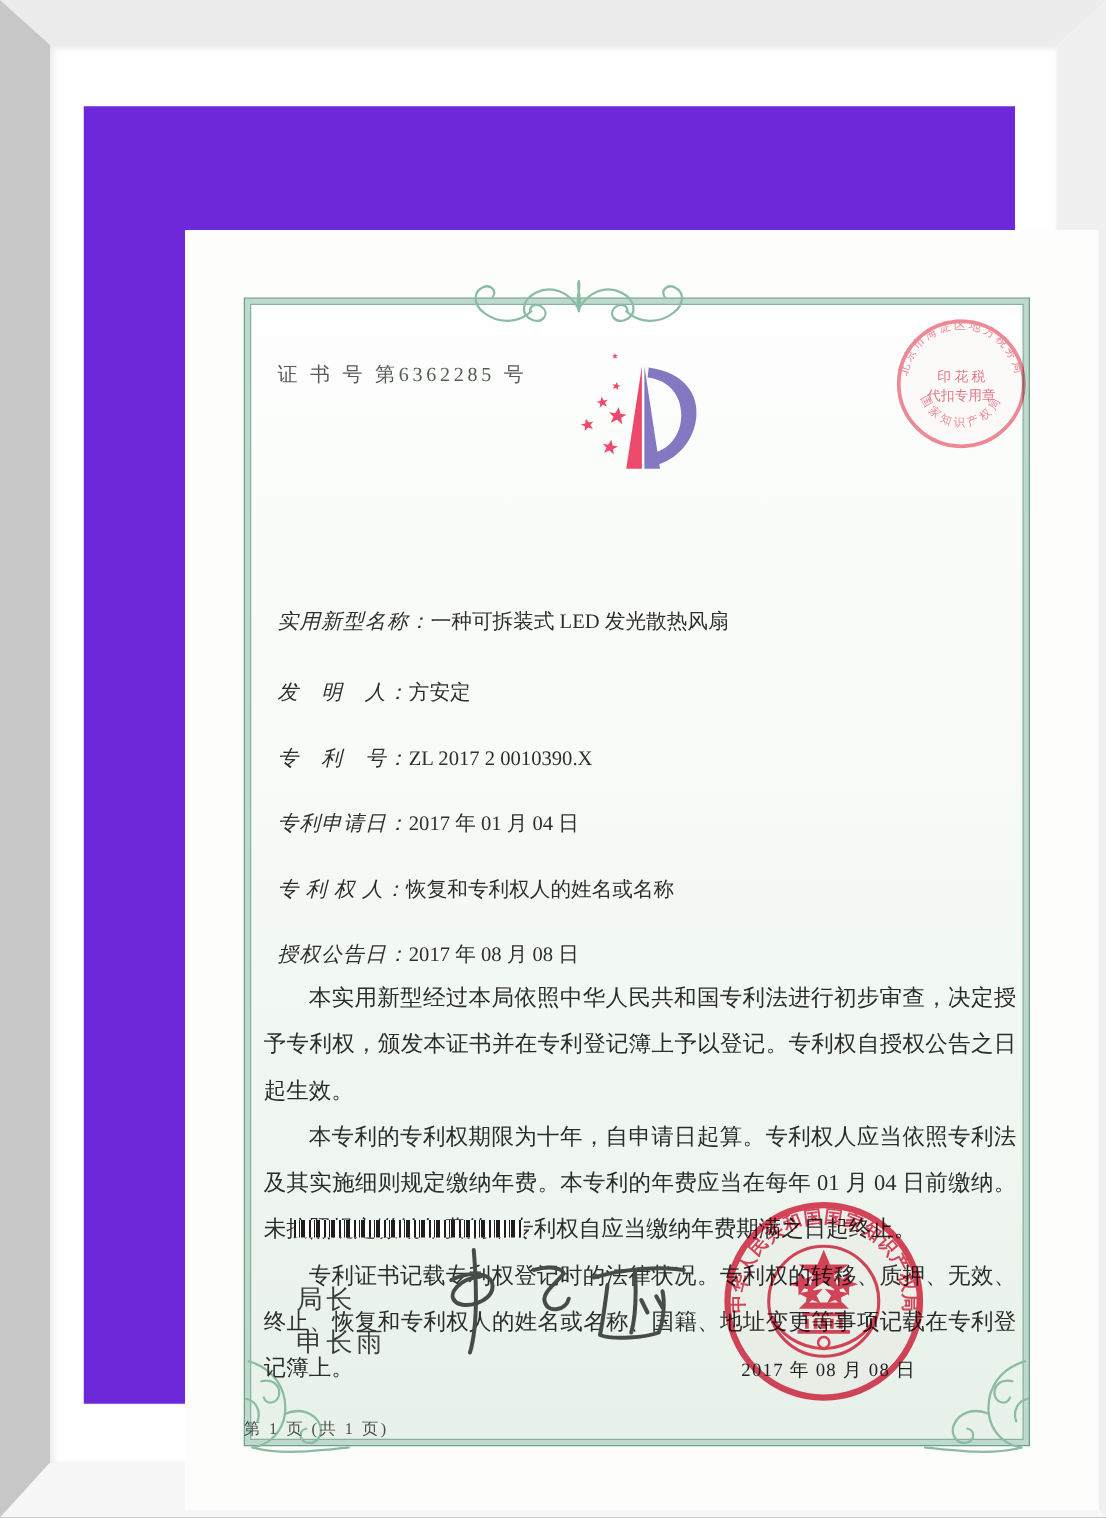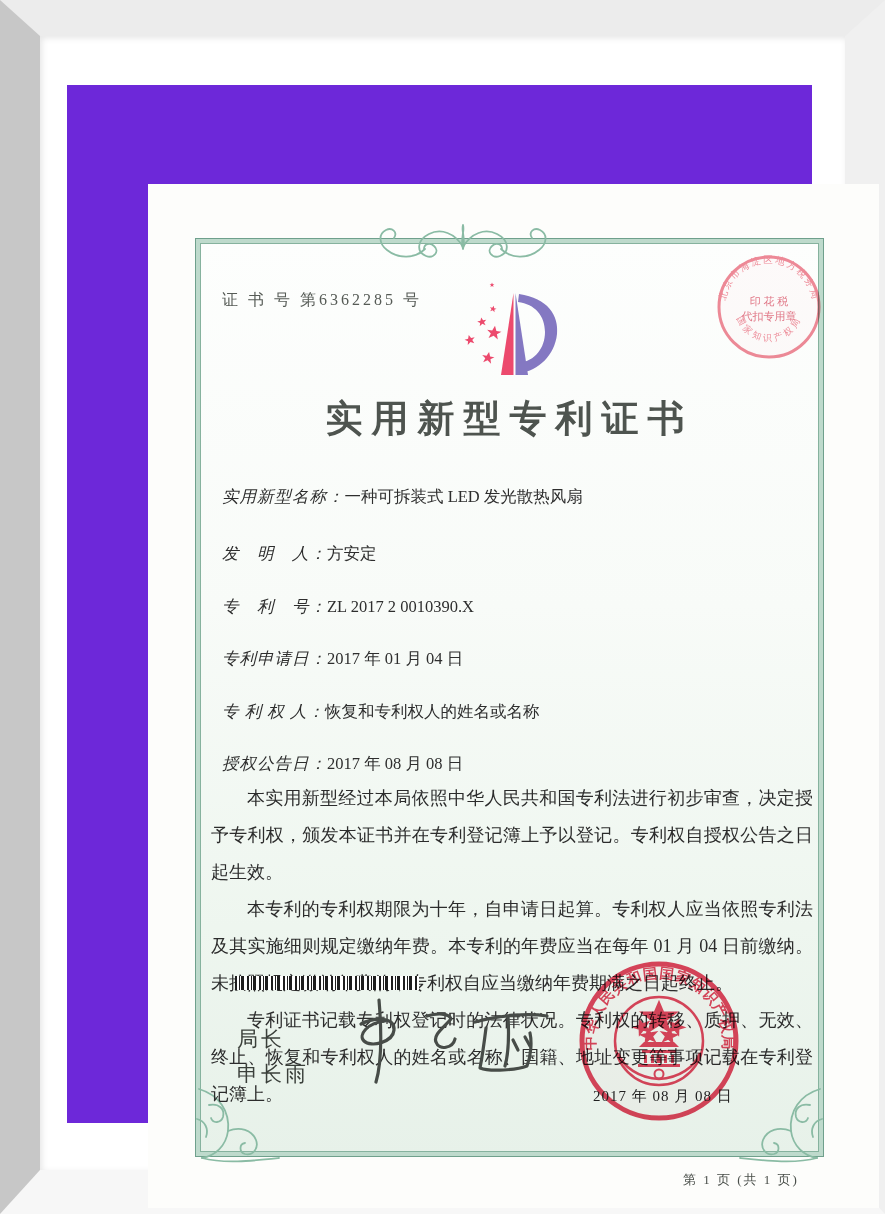--- a/index.html
+++ b/index.html
@@ -32,22 +32,22 @@
          line-height:37px;color:#2c2c2c;text-align:justify;}
   .body-text p{margin:0;text-indent:2em;}
   .barcode{position:absolute;left:40px;top:738px;width:184px;height:14px;background-color:#fff;
          background-image:
            repeating-linear-gradient(90deg,#1d1d1d 0 2px,transparent 2px 6px),
            repeating-linear-gradient(90deg,#1d1d1d 0 1px,transparent 1px 4px);}
   .issuer{position:absolute;left:42px;top:784px;font-size:21px;color:#3a3f3a;letter-spacing:3px;line-height:35px;}
   .signature{position:absolute;left:148px;top:752px;}
   .seal{position:absolute;left:379px;top:718px;mix-blend-mode:multiply;opacity:.92;}
   .seal-date{position:absolute;left:398px;top:849px;font-size:15px;color:#1f1f1f;letter-spacing:1px;}
-  .footer{position:absolute;left:0;top:896px;width:96%;text-align:right;font-size:13px;
-          color:#4a4f4a;letter-spacing:2px;margin-top:37px;}
+  .footer{position:absolute;left:0;top:896px;width:96%;text-align:left;font-size:13px;
+          color:#4a4f4a;letter-spacing:2px;}
   .orn-top{position:absolute;left:168px;top:-15px;}
   .orn-bl{position:absolute;left:-6px;top:847px;}
   .orn-br{position:absolute;right:-6px;top:847px;transform:scaleX(-1);}
   svg text{font-family:"Liberation Serif","DejaVu Serif",serif;}
 </style>
 </head>
 <body>
 
 <div class="photo">
   <div class="frame"></div>
@@ -116,21 +116,20 @@
           <text font-size="9.5" fill="#ee7d8d" letter-spacing="2">
             <textPath href="#taxTop" startOffset="50%" text-anchor="middle">北京市海淀区地方税务局</textPath>
           </text>
           <text font-size="9" fill="#ee7d8d" letter-spacing="3">
             <textPath href="#taxBot" startOffset="50%" text-anchor="middle">国家知识产权局</textPath>
           </text>
           <text x="0" y="-2" text-anchor="middle" font-size="11" fill="#e06a7c">印 花 税</text>
           <text x="0" y="13" text-anchor="middle" font-size="11" fill="#e06a7c">代扣专用章</text>
         </svg>
 
-        <div class="title">实用新型专利证书</div>
 
         <div class="fields">
           <div class="field-row f0">
             <span class="lbl">实用新型名称：</span><span class="val">一种可拆装式 LED 发光散热风扇</span>
           </div>
           <div class="field-row f1">
             <span class="lbl">发　明　人：</span><span class="val">方安定</span>
           </div>
           <div class="field-row f2">
             <span class="lbl">专　利　号：</span><span class="val">ZL 2017 2 0010390.X</span>

